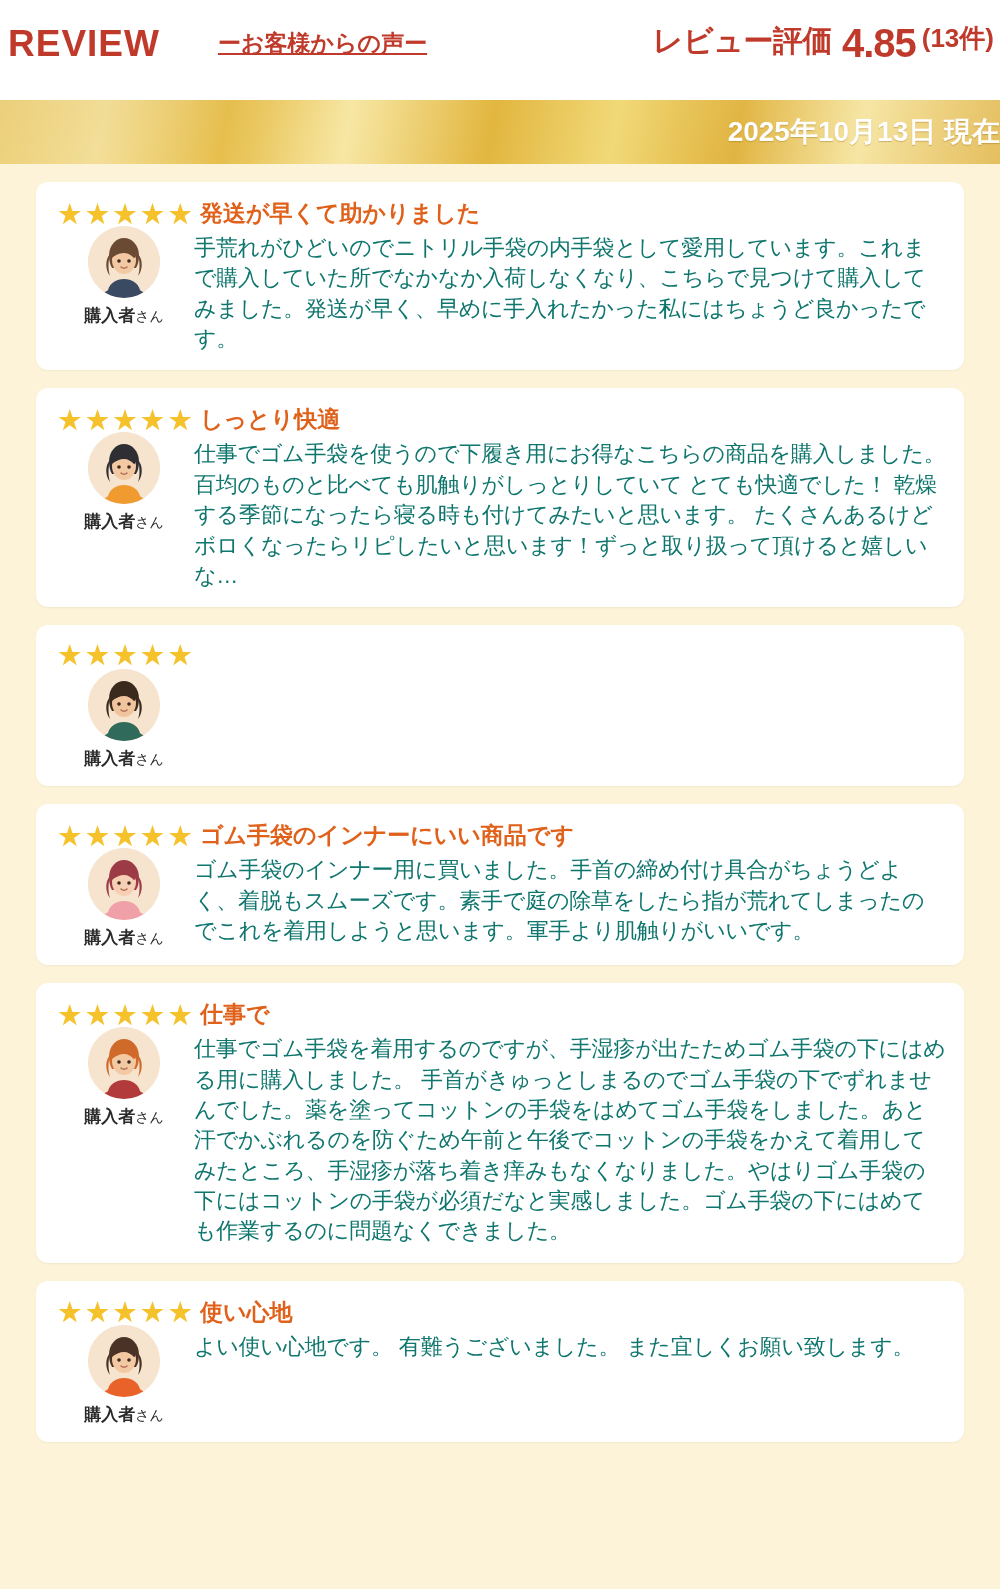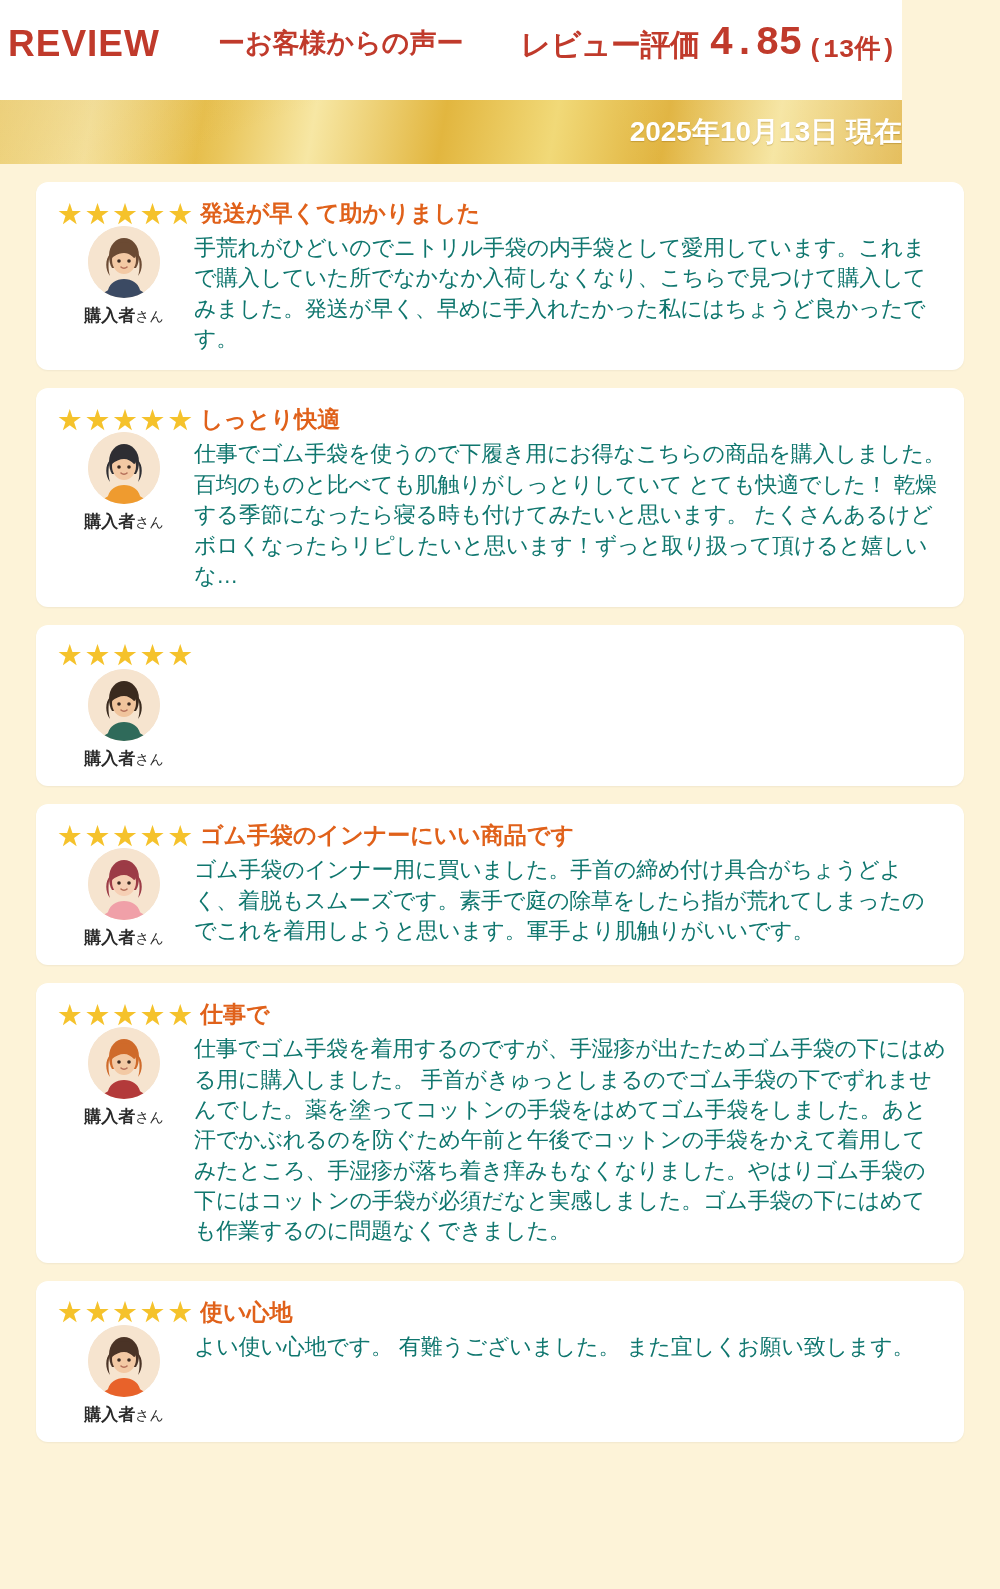--- a/index.html
+++ b/index.html
@@ -11,21 +11,21 @@
     width: 1000px;
     height: 1589px;
     background: #fdf3d8;
     font-family: "Liberation Sans", sans-serif;
     overflow: hidden;
   }
 
   
   .header {
     position: relative;
-    width: 902px;
+    width: 1000px;
     height: 164px;
     background: linear-gradient(100deg,
         #e8c14a 0%, #f3dc8c 12%, #e6bd48 24%, #f7e7a4 36%,
         #e2b63f 50%, #f1d978 62%, #e0b23c 74%, #f5e39a 86%, #dfb03a 100%);
     overflow: hidden;
   }
   .header::before {
     content: "";
     position: absolute;
     inset: 0;
@@ -46,35 +46,35 @@
   }
   .review-word {
     font-size: 37px;
     font-weight: bold;
     color: #c03a2b;
     letter-spacing: 1px;
     line-height: 1;
     margin-top: -14px;
   }
   .review-sub {
-    font-size: 27px;
+    font-size: 23px;
     font-weight: bold;
     color: #c03a2b;
     margin-left: 58px;
     margin-top: -14px;
     letter-spacing: 0px;
+    text-decoration: underline;
   }
   .score-wrap {
     margin-left: auto;
     margin-right: 6px;
     display: flex;
-    align-items: flex-end;
+    align-items: flex-start;
     color: #c03a2b;
     margin-top: -14px;
-    font-family: Liberation Mono, monospace;
   }
   .score-label {
     font-size: 30px;
     font-weight: bold;
     letter-spacing: -0.5px;
   }
   .score-value {
     font-size: 40px;
     font-weight: bold;
     margin-left: 10px;

